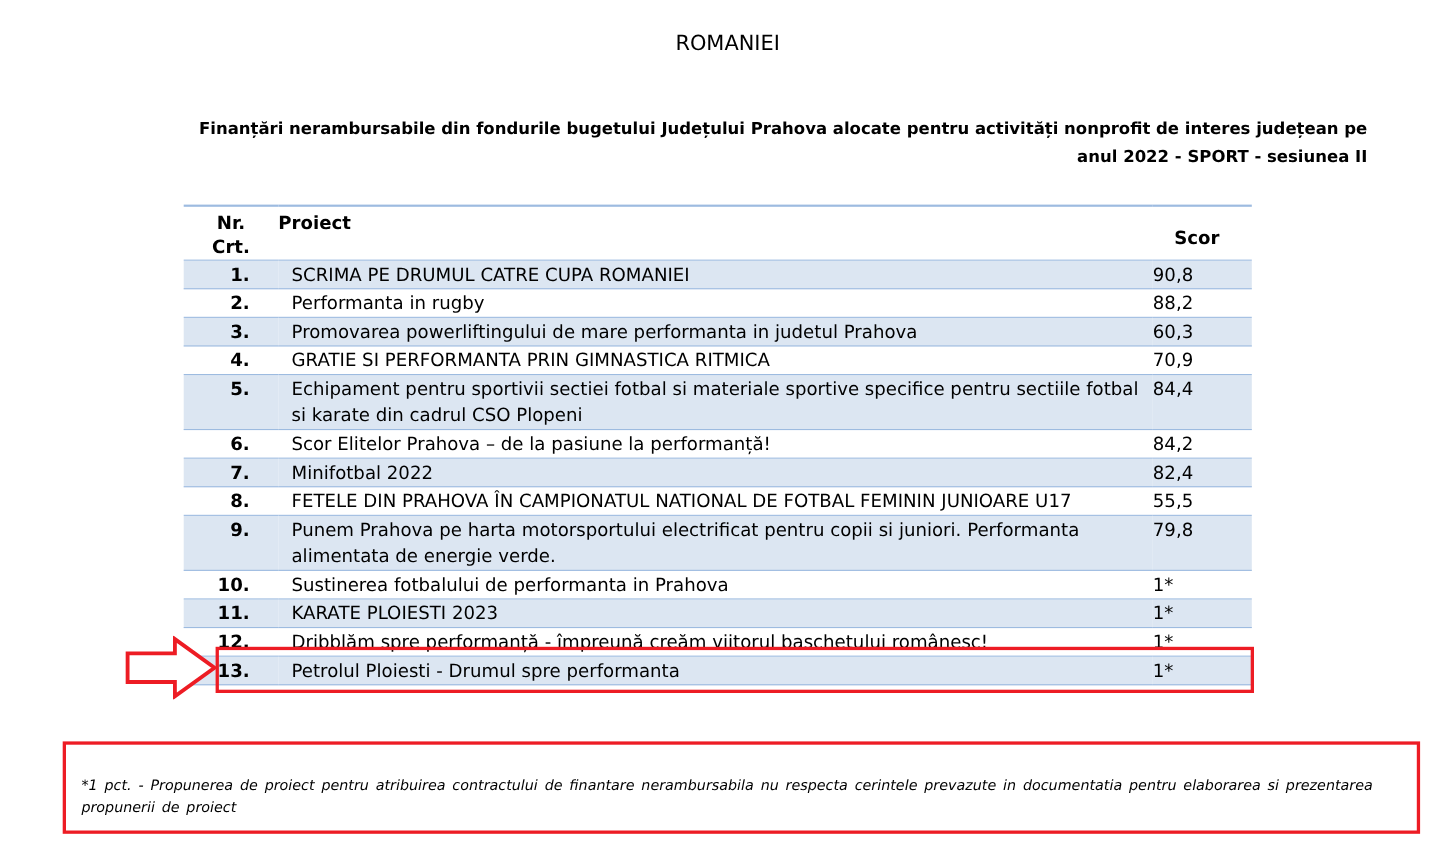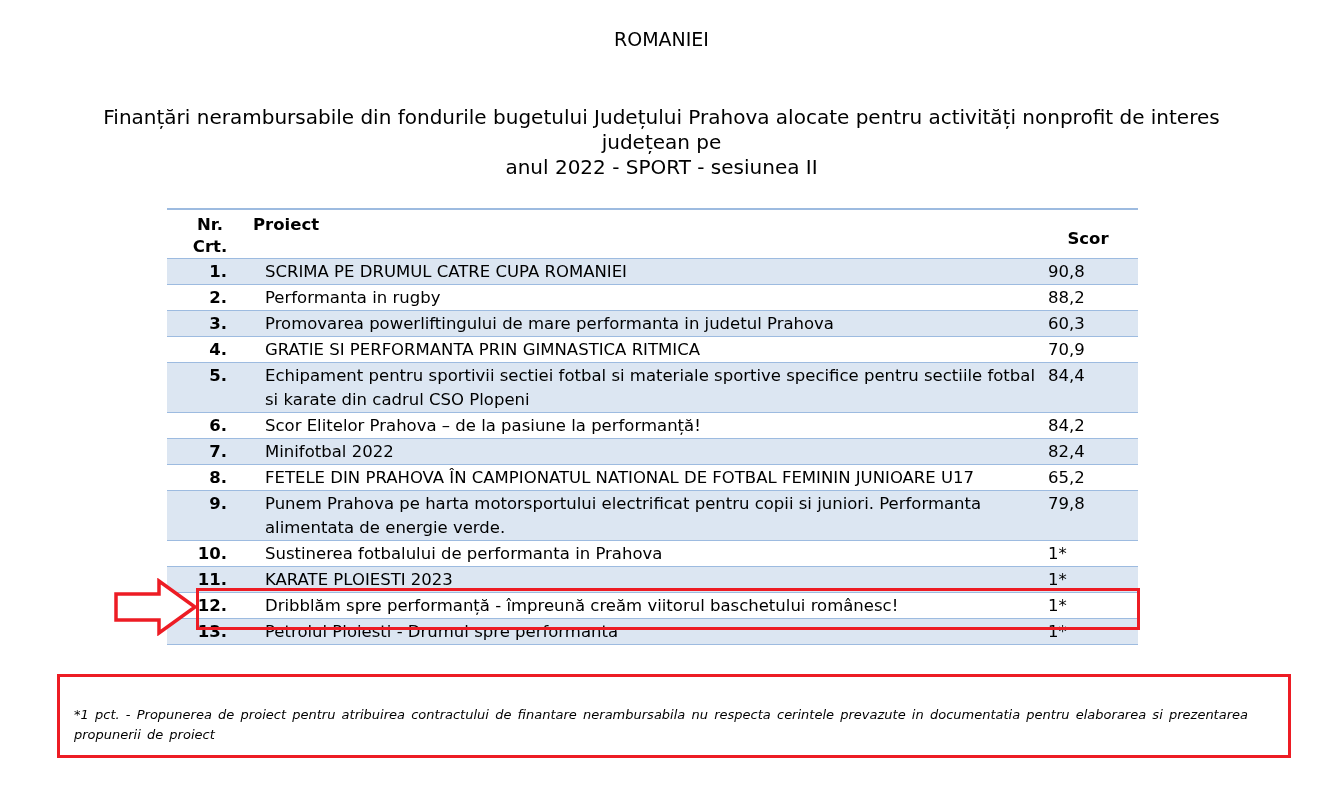--- a/index.html
+++ b/index.html
@@ -6,24 +6,24 @@
   body {
     width: 1323px; height: 788px; position: relative; overflow: hidden;
     font-family: "DejaVu Sans", sans-serif; color: #000;
   }
   .title {
     position: absolute; left: 0; width: 1323px; top: 28px;
     text-align: center; font-size: 19px; letter-spacing: 0px;
   }
   .subtitle {
     position: absolute; left: 80px; width: 1163px; top: 105px;
-    text-align: center; font-size: 20px; line-height: 25px;
+    text-align: right; font-size: 15px; line-height: 25px; font-weight: bold;
   }
   table.rank {
-    position: absolute; left: 167px; top: 208px; width: 971px;
+    position: absolute; left: 167px; top: 186px; width: 971px;
     border-collapse: collapse; font-size: 16.5px;
     border-top: 2px solid #9dbbe0;
   }
   table.rank th { font-weight: bold; vertical-align: top; padding: 0; line-height: 22px; }
   table.rank th.nr { width: 86px; text-align: center; padding-top: 4px; }
   table.rank th.proj { text-align: left; padding-top: 4px; }
   table.rank th.scor { width: 80px; text-align: center; padding-right: 10px; padding-top: 18px; }
   table.rank thead tr { height: 49px; }
   table.rank td {
     padding: 0; line-height: 24px; vertical-align: top;
@@ -105,21 +105,21 @@
       <td class="scor">84,2</td>
     </tr>
     <tr class="shade">
       <td class="nr">7.</td>
       <td class="proj">Minifotbal 2022</td>
       <td class="scor">82,4</td>
     </tr>
     <tr class="plain">
       <td class="nr">8.</td>
       <td class="proj">FETELE DIN PRAHOVA ÎN CAMPIONATUL NATIONAL DE FOTBAL FEMININ JUNIOARE U17</td>
-      <td class="scor">65,2</td>
+      <td class="scor">55,5</td>
     </tr>
     <tr class="shade">
       <td class="nr">9.</td>
       <td class="proj">Punem Prahova pe harta motorsportului electrificat pentru copii si juniori. Performanta alimentata de energie verde.</td>
       <td class="scor">79,8</td>
     </tr>
     <tr class="plain">
       <td class="nr">10.</td>
       <td class="proj">Sustinerea fotbalului de performanta in Prahova</td>
       <td class="scor">1*</td>

